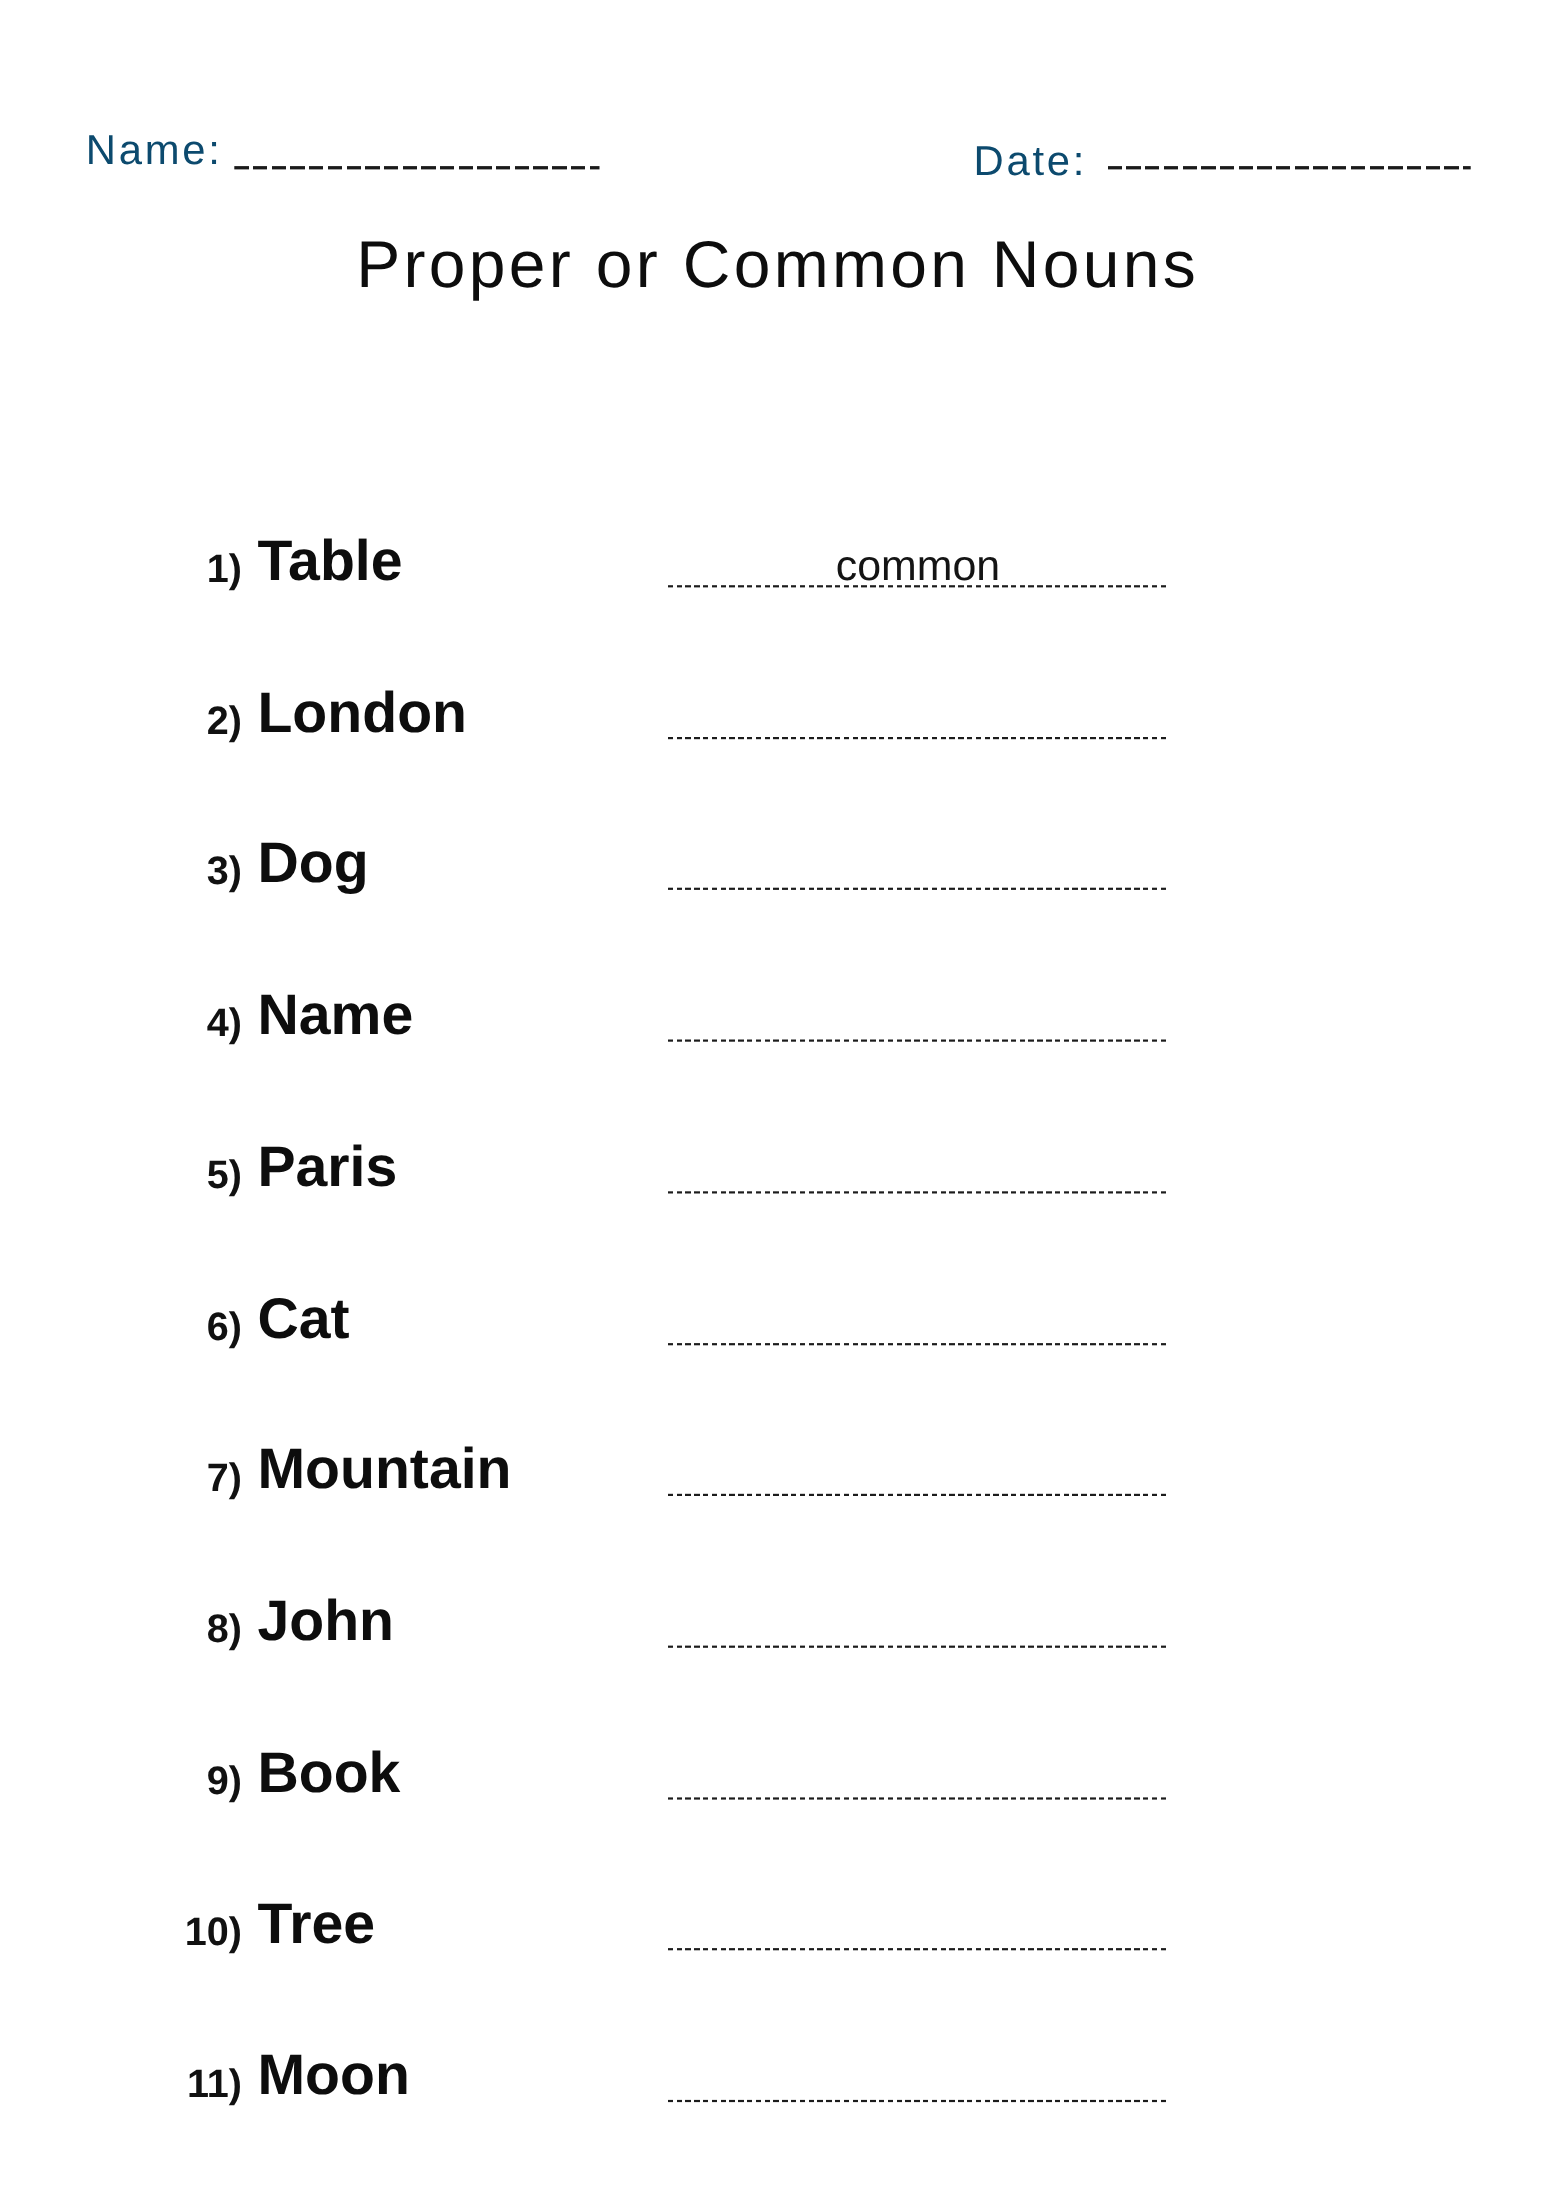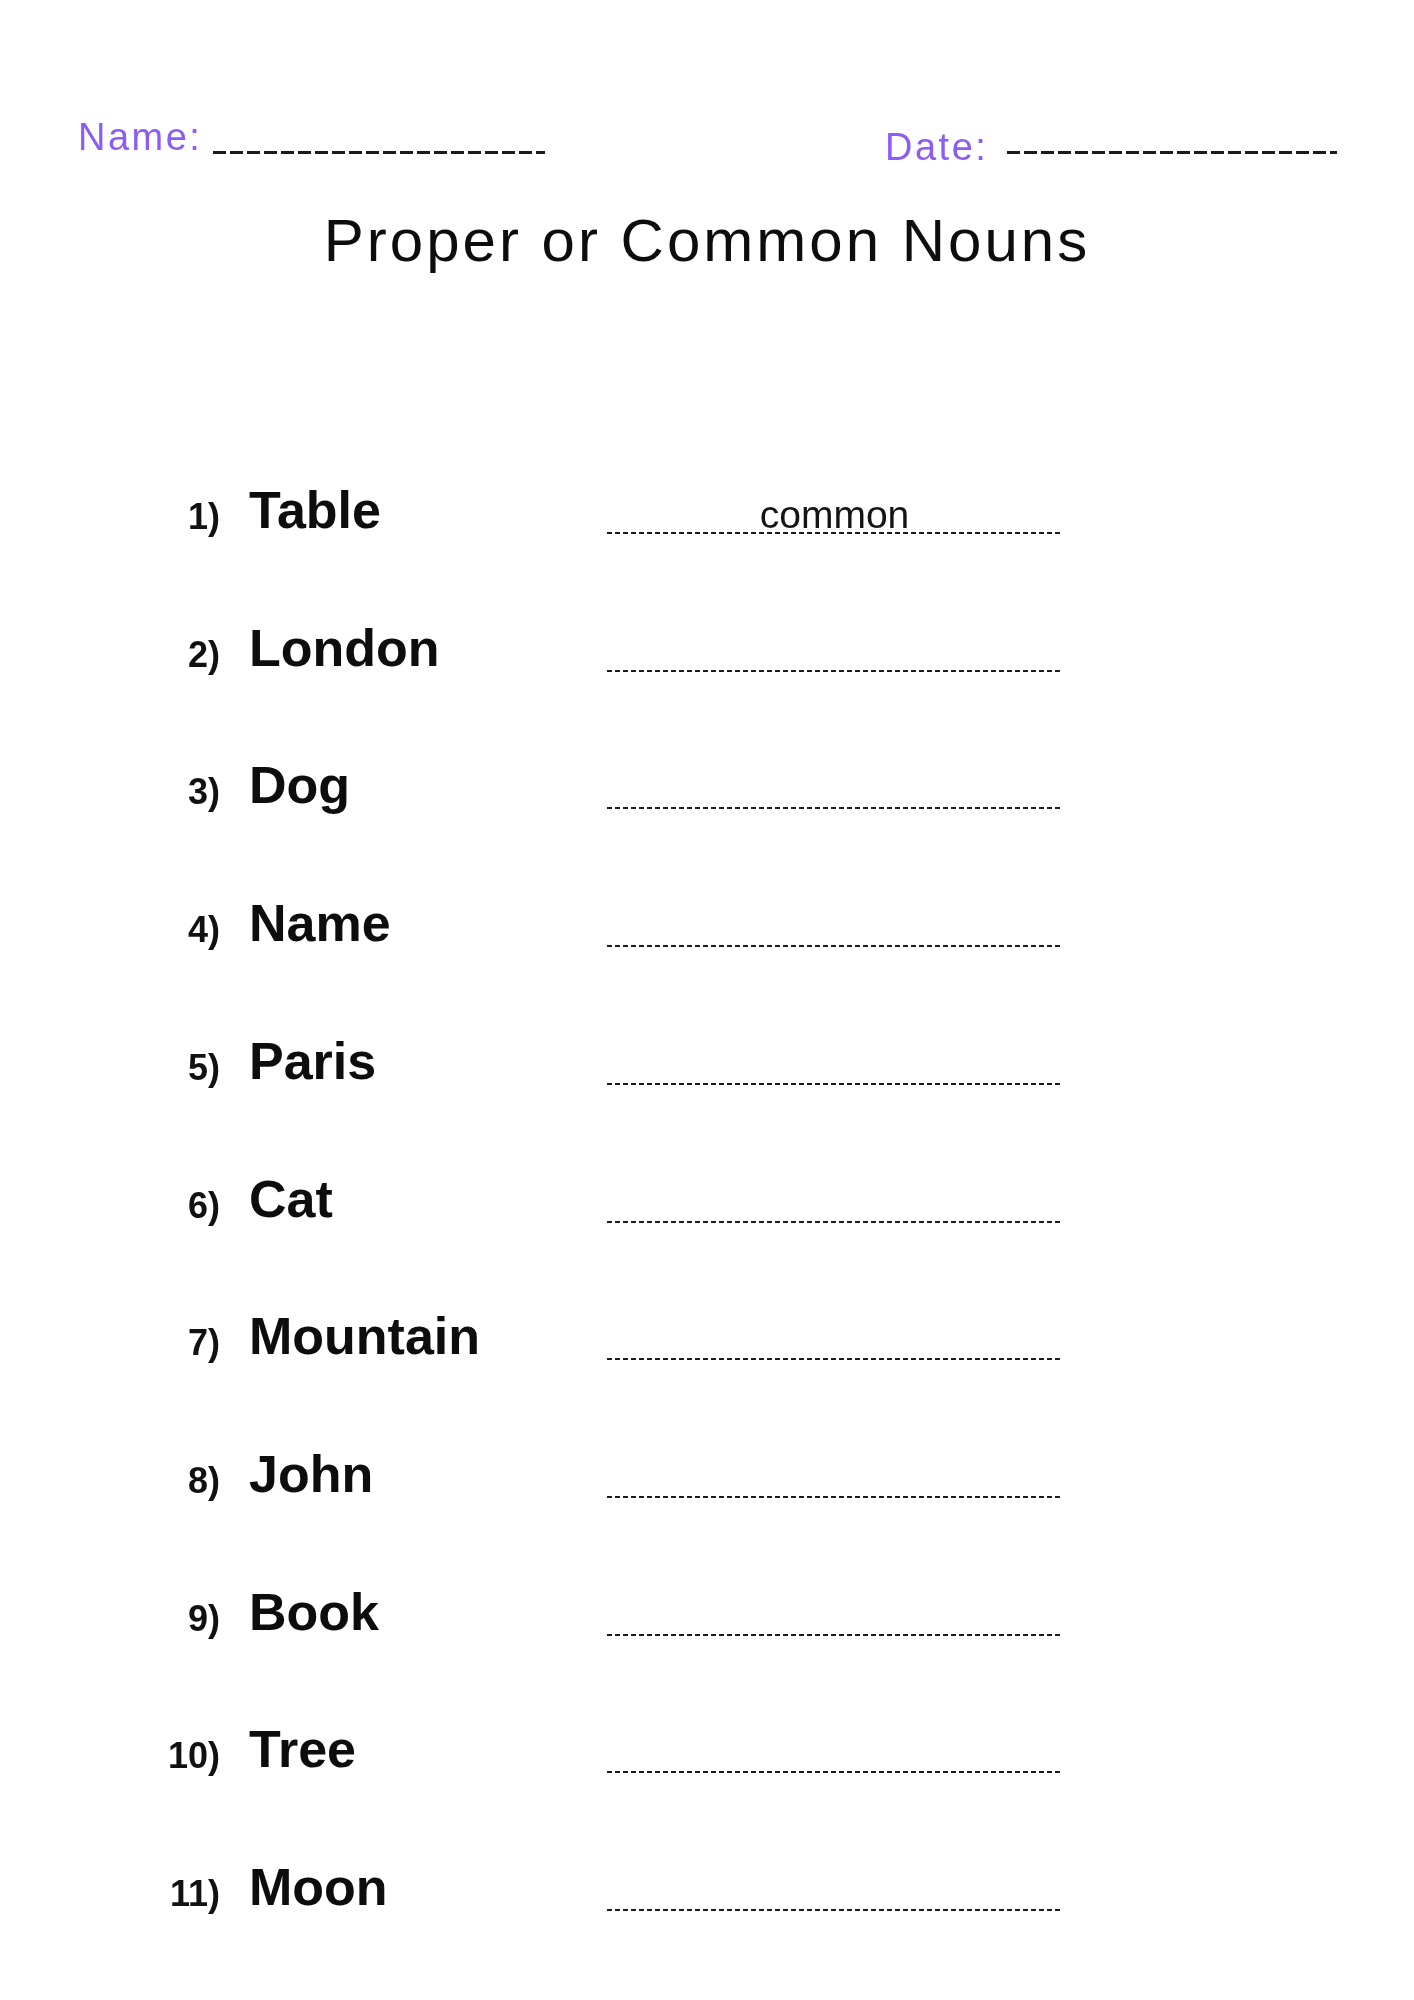--- a/index.html
+++ b/index.html
@@ -10,21 +10,21 @@
     font-family:"Liberation Sans", sans-serif;
     color:#111111;
     overflow:hidden;
   }
   
   .field-label{
     position:absolute;
     font-size:38px;
     font-weight:400;
     letter-spacing:2.5px;
-    color:#8b5cf6;
+    color:#0c4a6e;
     white-space:nowrap;
   }
   .name-label{left:78px;top:116px;}
   .date-label{left:885px;top:126px;}
   .fill-line{
     position:absolute;
     height:3px;
     background:repeating-linear-gradient(90deg,#1a1a1a 0 13px,transparent 13px 17px);
   }
   .name-line{left:213px;top:151px;width:332px;}
@@ -59,21 +59,21 @@
     left:105px;width:115px;
     bottom:-1px;
     text-align:right;
     font-size:36px;
     font-weight:600;
     line-height:1;
     color:#111111;
   }
   .row .noun{
     position:absolute;
-    left:249px;
+    left:234px;
     bottom:-2px;
     font-size:52px;
     font-weight:700;
     line-height:1;
     color:#0d0d0d;
     white-space:nowrap;
   }
   .row .ans{
     position:absolute;
     left:607px;width:455px;

